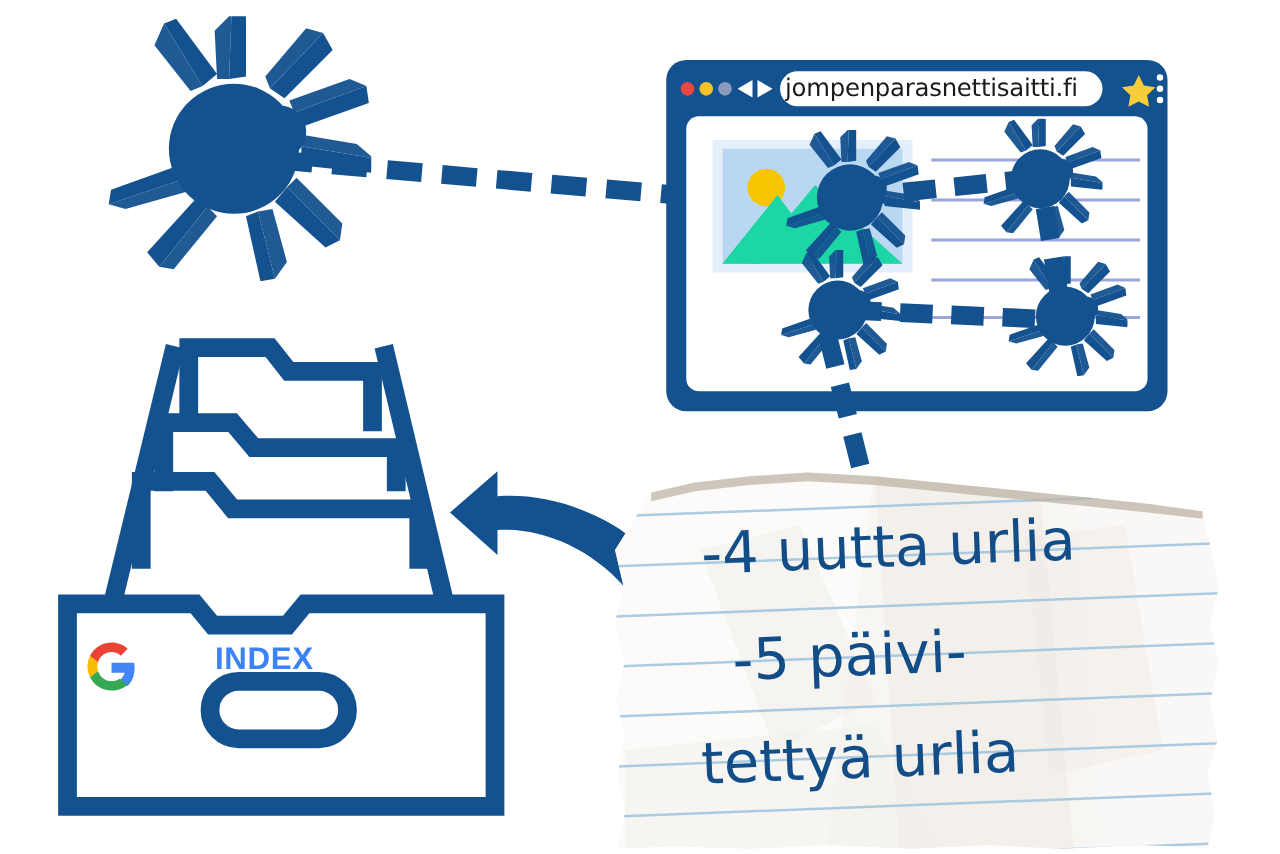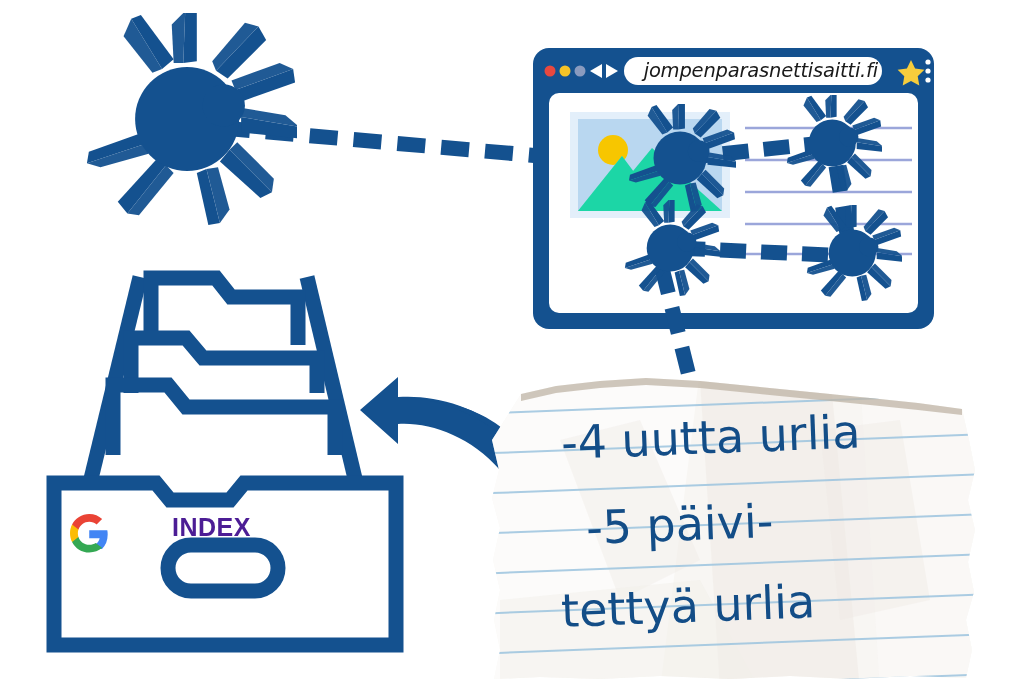--- a/index.html
+++ b/index.html
@@ -24,36 +24,35 @@
     width: 1024px;
     height: 683px;
   }
   .url-text {
     position: absolute;
     left: 628px;
     top: 57px;
     width: 250px;
     height: 28px;
     line-height: 28px;
-    text-align: right;
+    text-align: left;
     font-size: 19.5px;
     color: #1a1a1a;
     letter-spacing: -0.2px;
     font-family: "DejaVu Sans", sans-serif;
     white-space: nowrap;
     overflow: hidden;
-    font-style: italic;
   }
   .index-text {
     position: absolute;
     left: 172px;
     top: 513px;
     font-size: 25px;
     font-weight: bold;
-    color: #4c1d95;
+    color: #3b82f6;
     letter-spacing: 0.5px;
     font-family: "Liberation Sans", sans-serif;
   }
   .note-line-text {
     position: absolute;
     color: #134D87;
     font-family: "DejaVu Sans", sans-serif;
     white-space: nowrap;
     font-weight: 400;
   }

